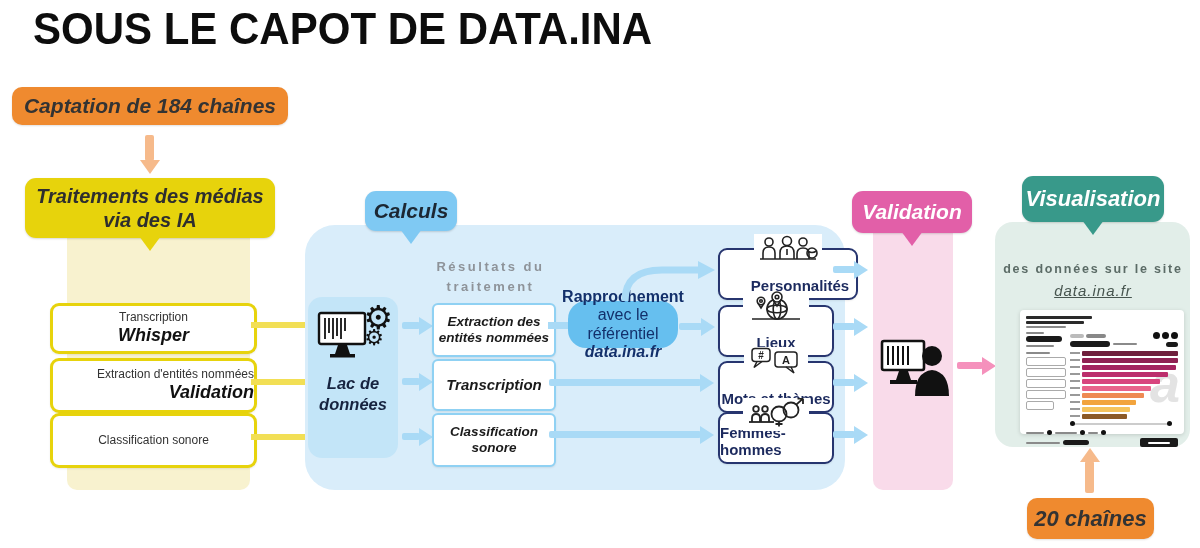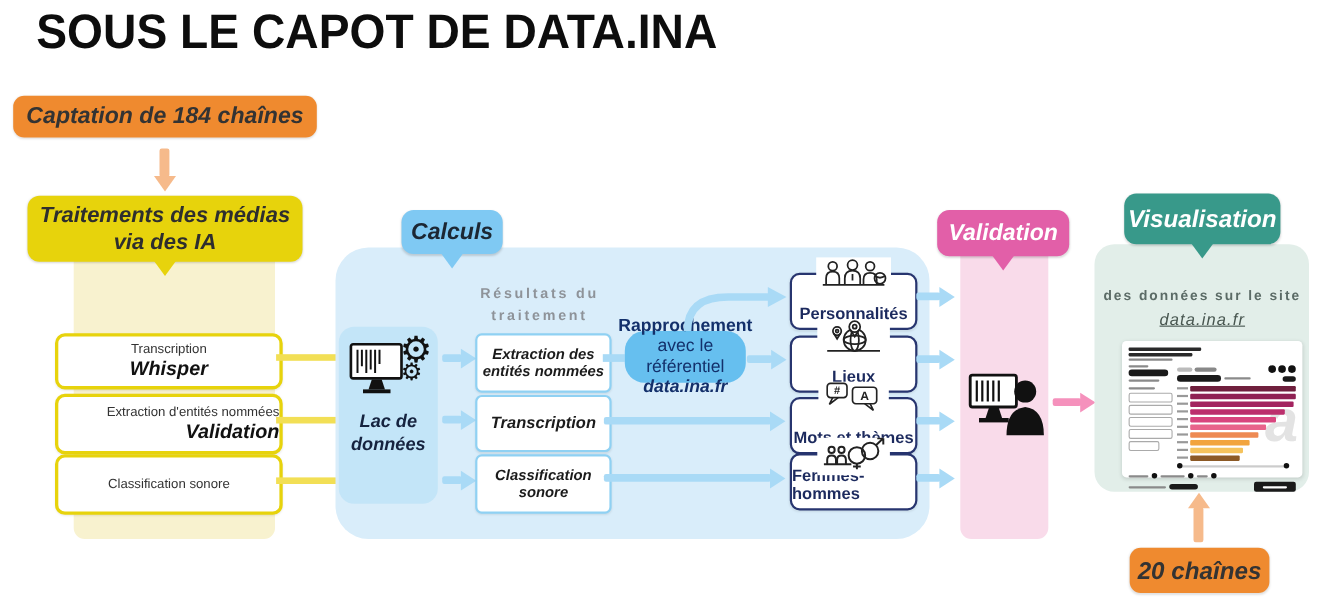--- a/index.html
+++ b/index.html
@@ -160,21 +160,21 @@
 
   <svg class="abs" style="left:0;top:0;width:1200px;height:548px;pointer-events:none;" viewBox="0 0 1200 548">
     <path d="M625 301 C625 278 640 270 662 270 L700 270" stroke="#A9DAF6" stroke-width="7" fill="none"></path>
     <polygon points="698,261 698,279 715,270" fill="#A9DAF6"></polygon>
   </svg>
 
   <div class="abs harr blue-a" style="left:679px;top:323px;width:23px;"></div>
   <div class="abs harr blue-a" style="left:549px;top:379px;width:152px;"></div>
   <div class="abs harr blue-a" style="left:549px;top:431px;width:152px;"></div>
 
-  <div class="abs cat-box" style="left:718px;top:248px;width:112px;height:44px;">
+  <div class="abs cat-box" style="left:718px;top:248px;width:112px;height:44px;padding-left:24px;">
     <span class="cat-icon">
       <svg width="62" height="28" viewBox="0 0 62 28" fill="none" stroke="#222" stroke-width="1.6">
         <line x1="3" y1="25" x2="59" y2="25"></line>
         <circle cx="12" cy="8" r="4"></circle>
           <path d="M6 25 v-6 q0 -6 6 -6 t6 6 v6"></path>
         <circle cx="30" cy="7" r="4.5"></circle>
           <path d="M23 25 v-6 q0 -7 7 -7 t7 7 v6"></path>
           <line x1="30" y1="15" x2="30" y2="21"></line>
         <circle cx="46" cy="8" r="4"></circle>
           <path d="M40 25 v-5 q0 -6 6 -6 t6 6 v5"></path>

